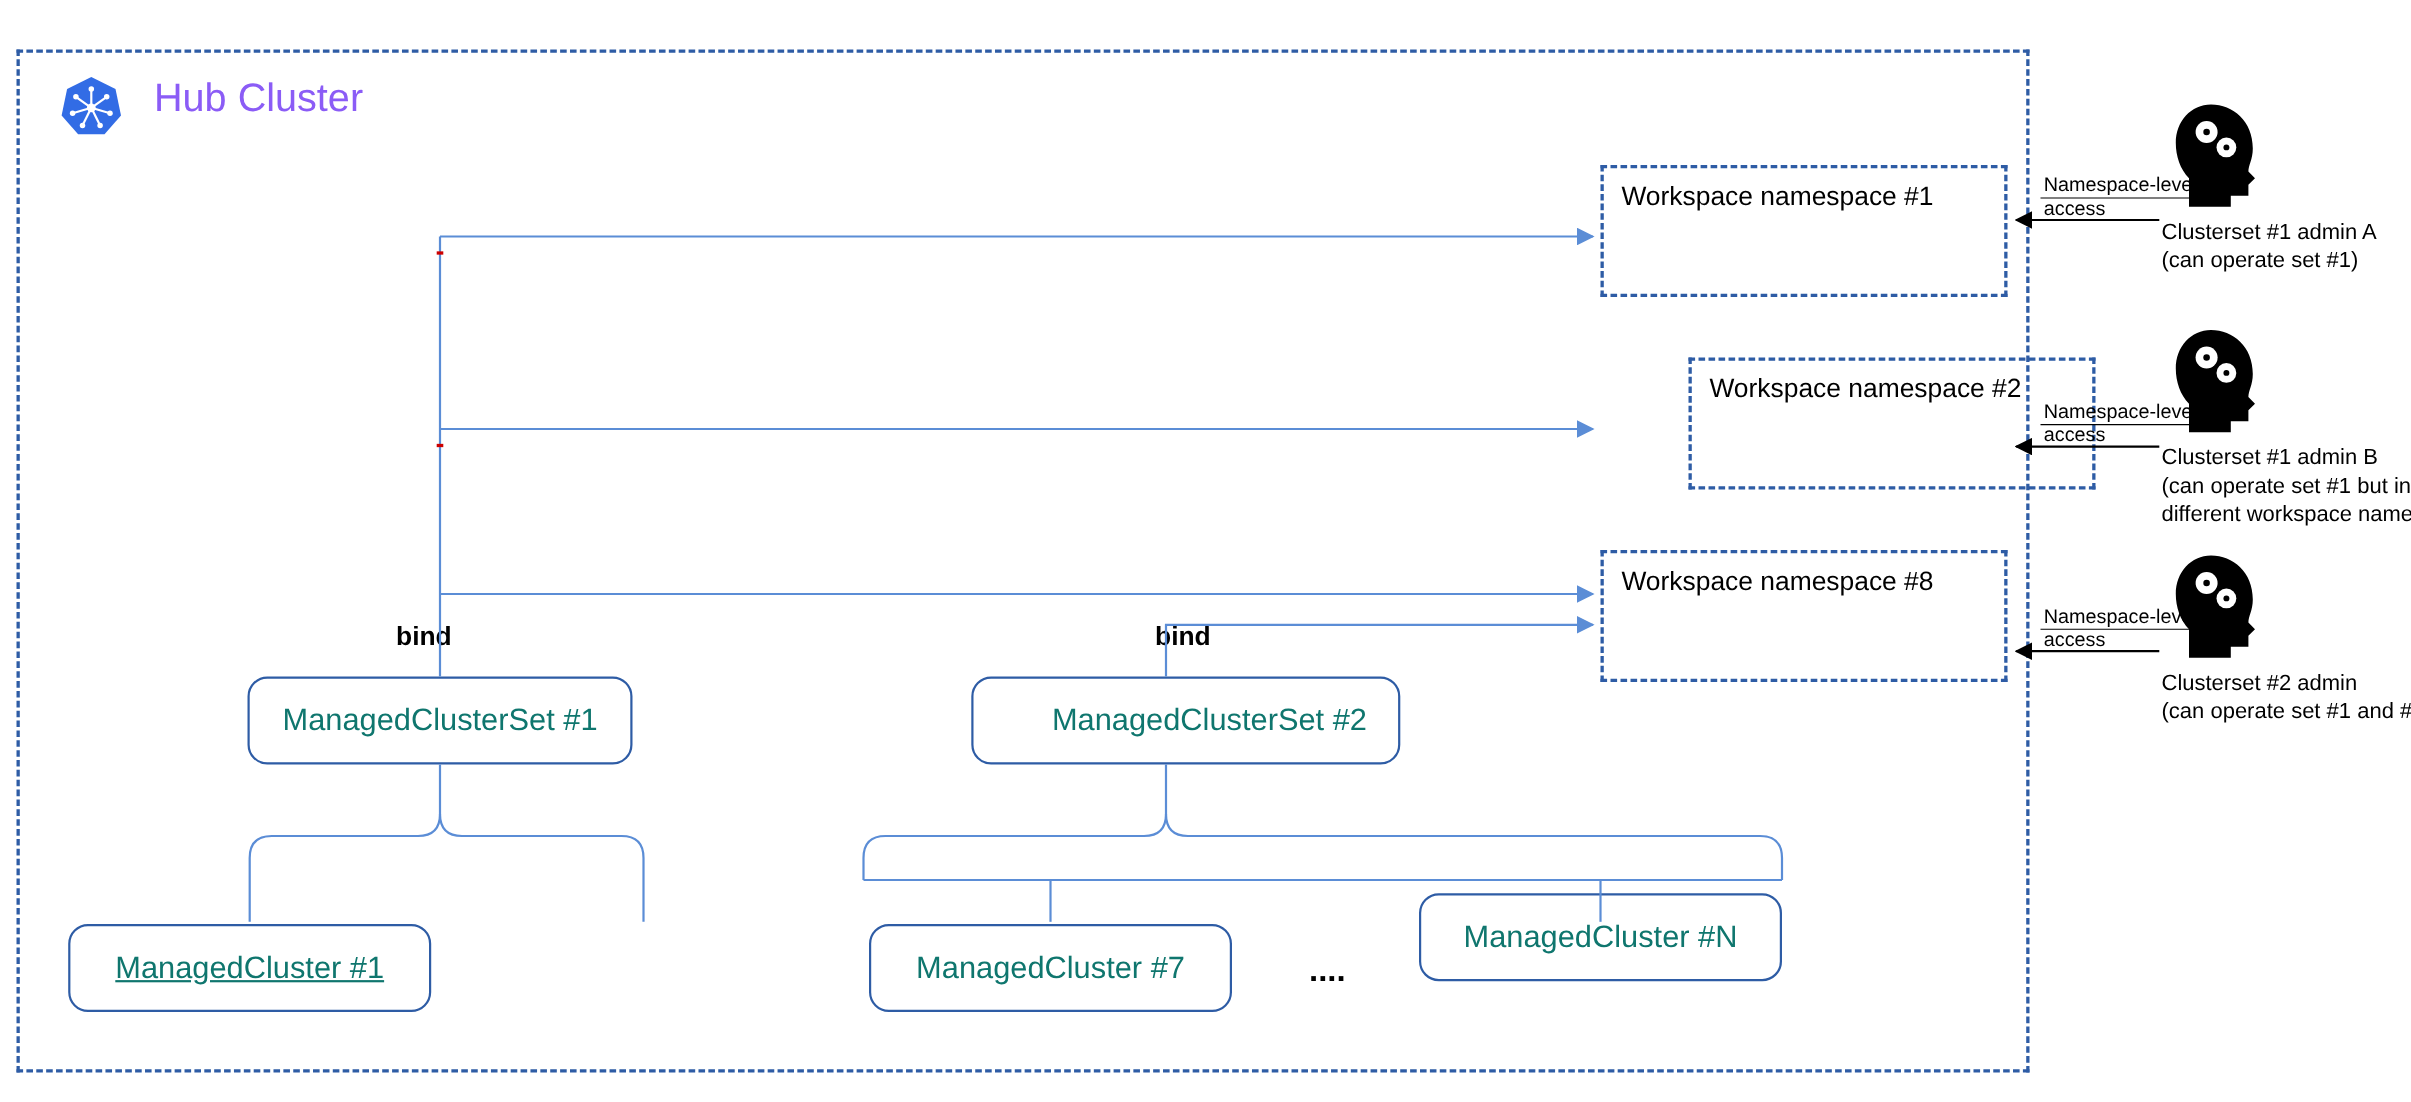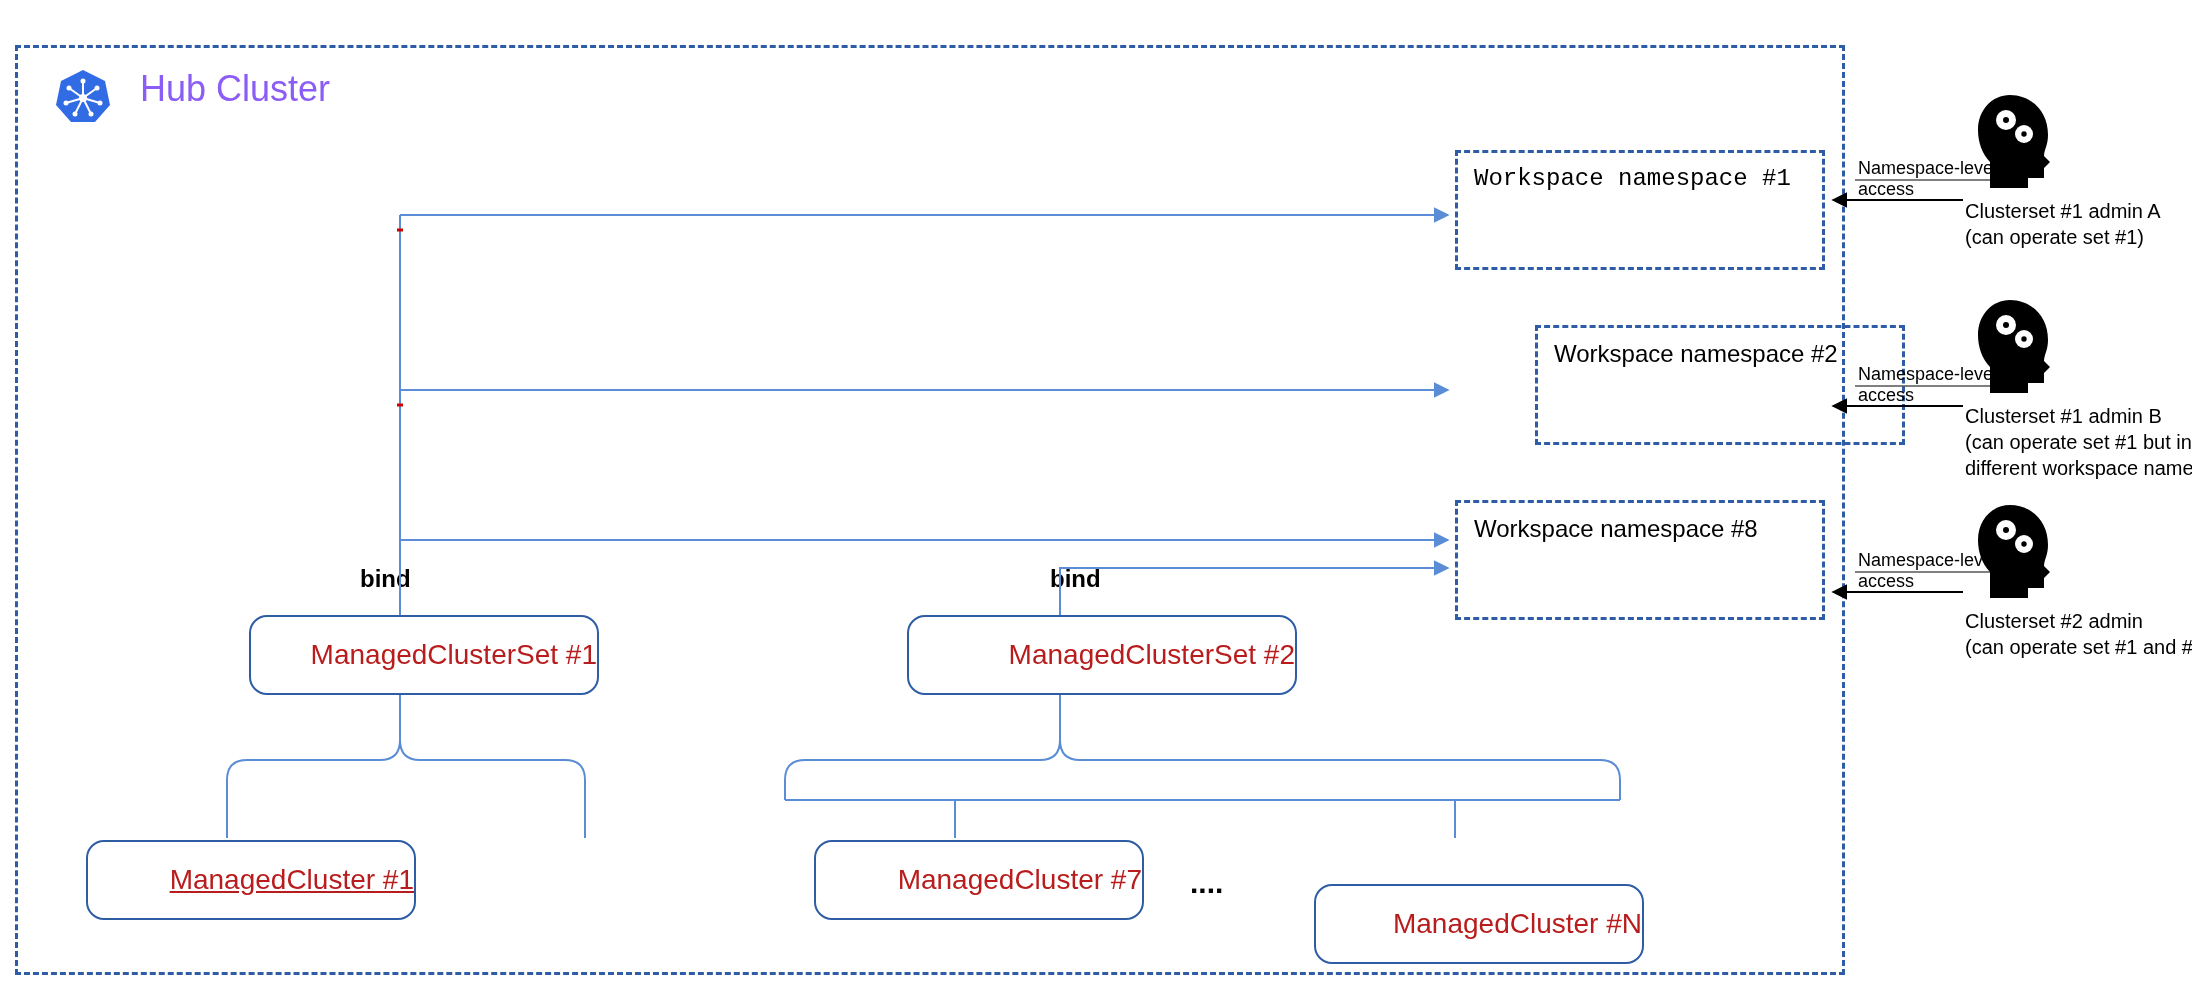--- a/index.html
+++ b/index.html
@@ -40,41 +40,40 @@
 }
 .workspace-box {
   position: absolute;
   border: 3px dashed #2e5ca5;
   width: 370px;
   height: 120px;
   padding: 12px 16px;
   font-size: 24px;
   color: #000;
 }
-.ws1 { left: 1455px; top: 150px; font-family: Liberation Mono, monospace; }
+.ws1 { left: 1455px; top: 150px; }
 .ws2 { left: 1535px; top: 325px; }
 .ws3 { left: 1455px; top: 500px; }
 .rounded-box {
   position: absolute;
   border: 2px solid #2e5ca5;
   border-radius: 18px;
   background: #fff;
   display: flex;
   align-items: center;
-  justify-content: flex-end;
+  justify-content: center;
   font-size: 28px;
-  color: #b91c1c;
-  margin-left: 24px;
+  color: #0f766e;
 }
 .mcs1 { left: 225px; top: 615px; width: 350px; height: 80px; }
 .mcs2 { left: 883px; top: 615px; width: 390px; height: 80px; padding-left: 43px; }
 .mc1 { left: 62px;  top: 840px; width: 330px; height: 80px; text-decoration: underline; }
 .mc2 { left: 420px; top: 840px; width: 330px; height: 80px; }
 .mc3 { left: 790px; top: 840px; width: 330px; height: 80px; }
-.mcn { left: 1290px; top: 884px; width: 330px; height: 80px; }
+.mcn { left: 1290px; top: 812px; width: 330px; height: 80px; }
 .ellipsis {
   position: absolute;
   left: 1190px;
   top: 866px;
   font-size: 30px;
   font-weight: bold;
 }
 .bind-label {
   position: absolute;
   font-size: 24px;

